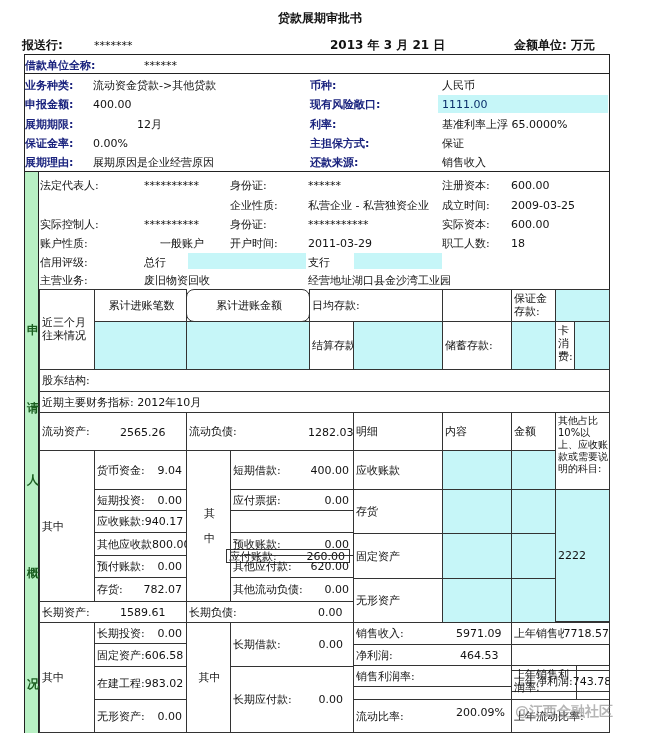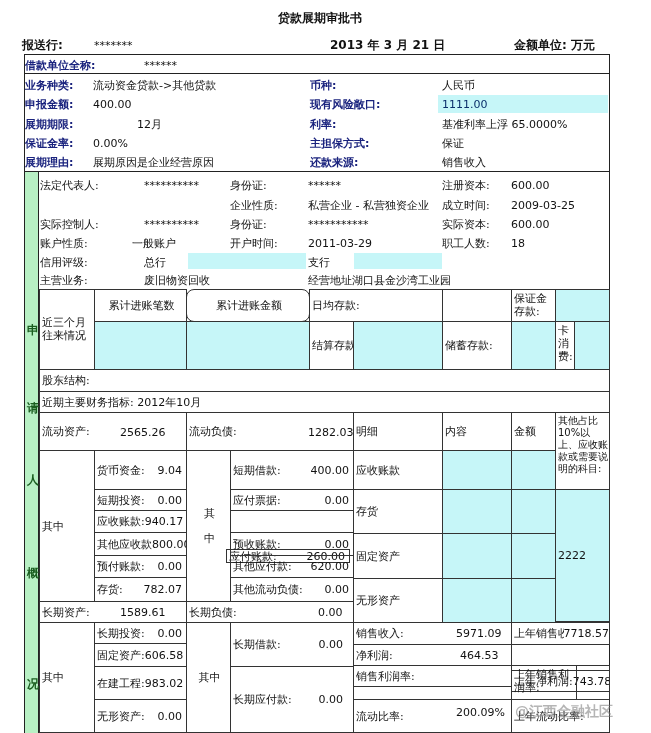--- a/index.html
+++ b/index.html
@@ -81,21 +81,21 @@
 <div class="abs val" style="left:511px;top:199px;">2009-03-25</div>
 
 <div class="abs val" style="left:40px;top:217px;">实际控制人:</div>
 <div class="abs val" style="left:144px;top:218px;">**********</div>
 <div class="abs val" style="left:230px;top:217px;">身份证:</div>
 <div class="abs val" style="left:308px;top:218px;">***********</div>
 <div class="abs val" style="left:442px;top:217px;">实际资本:</div>
 <div class="abs val" style="left:511px;top:218px;">600.00</div>
 
 <div class="abs val" style="left:40px;top:236px;">账户性质:</div>
-<div class="abs val" style="left:132px;top:236px;">一般账户</div>
+<div class="abs val" style="left:160px;top:236px;">一般账户</div>
 <div class="abs val" style="left:230px;top:236px;">开户时间:</div>
 <div class="abs val" style="left:308px;top:237px;">2011-03-29</div>
 <div class="abs val" style="left:442px;top:236px;">职工人数:</div>
 <div class="abs val" style="left:511px;top:237px;">18</div>
 
 <div class="abs val" style="left:40px;top:255px;">信用评级:</div>
 <div class="abs val" style="left:144px;top:255px;">总行</div>
 <div class="abs hl" style="left:188px;top:253px;width:118px;height:16px;"></div>
 <div class="abs val" style="left:308px;top:255px;font-family:Liberation Mono, monospace;">支行</div>
 <div class="abs hl" style="left:354px;top:253px;width:88px;height:16px;"></div>

